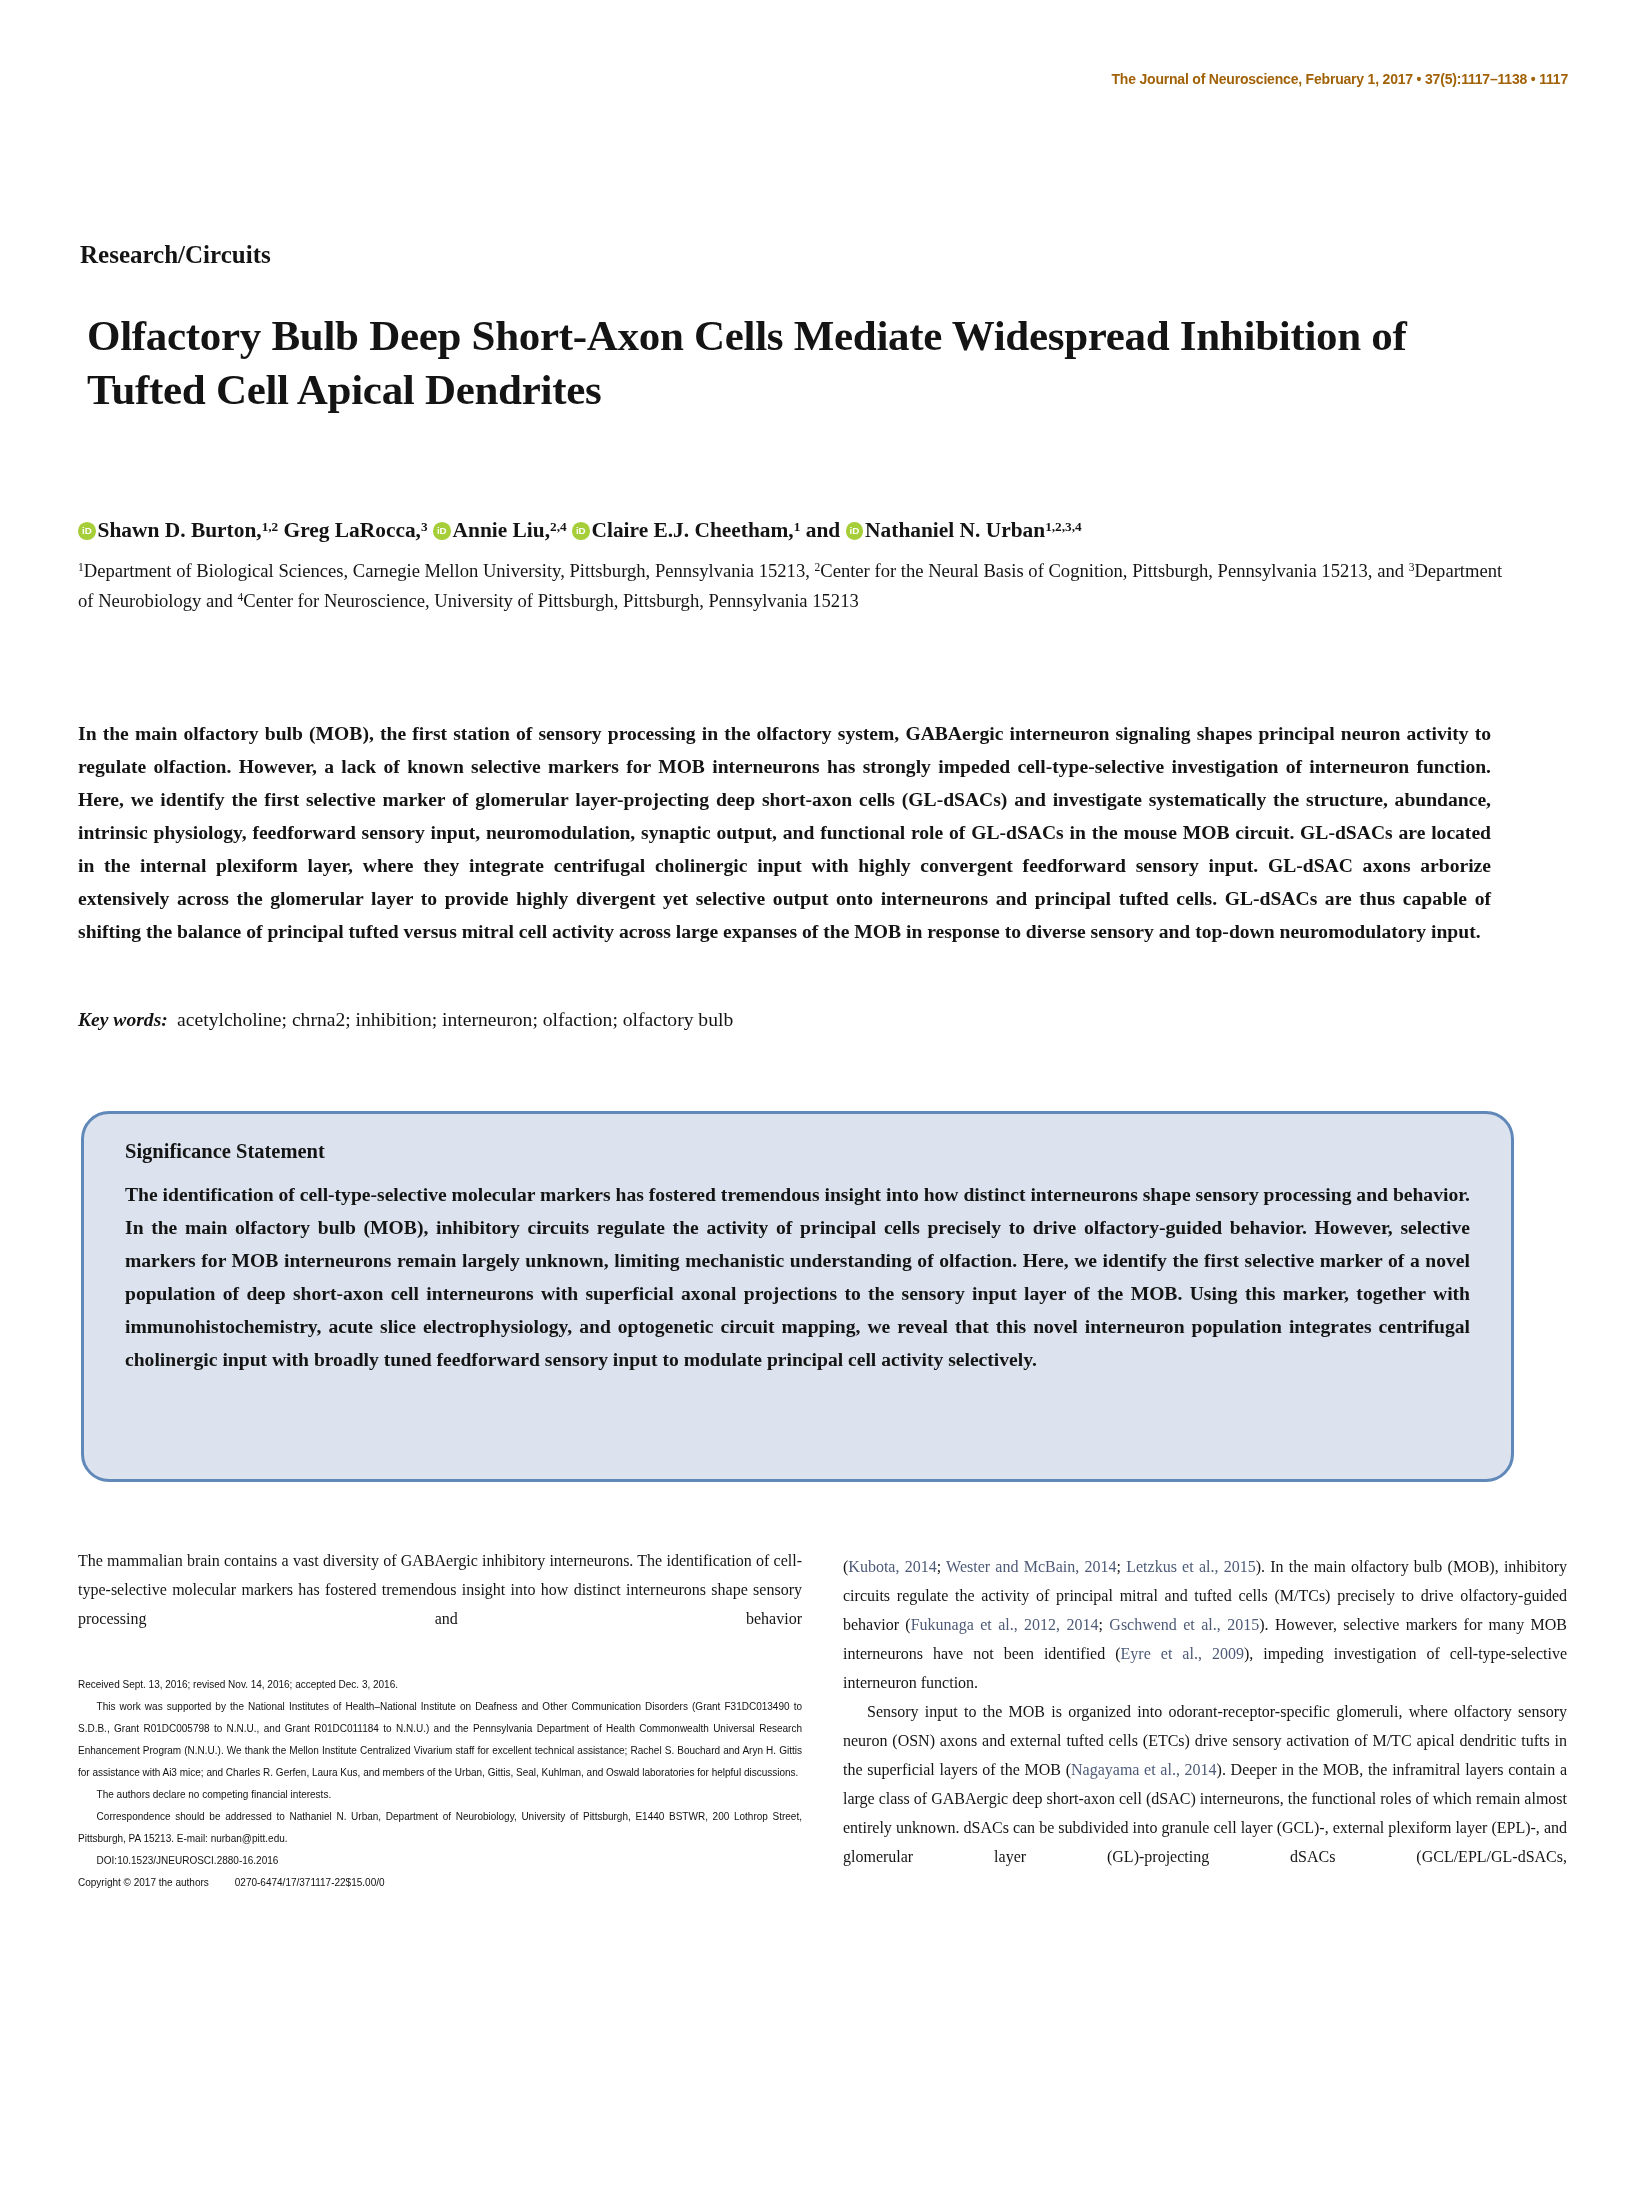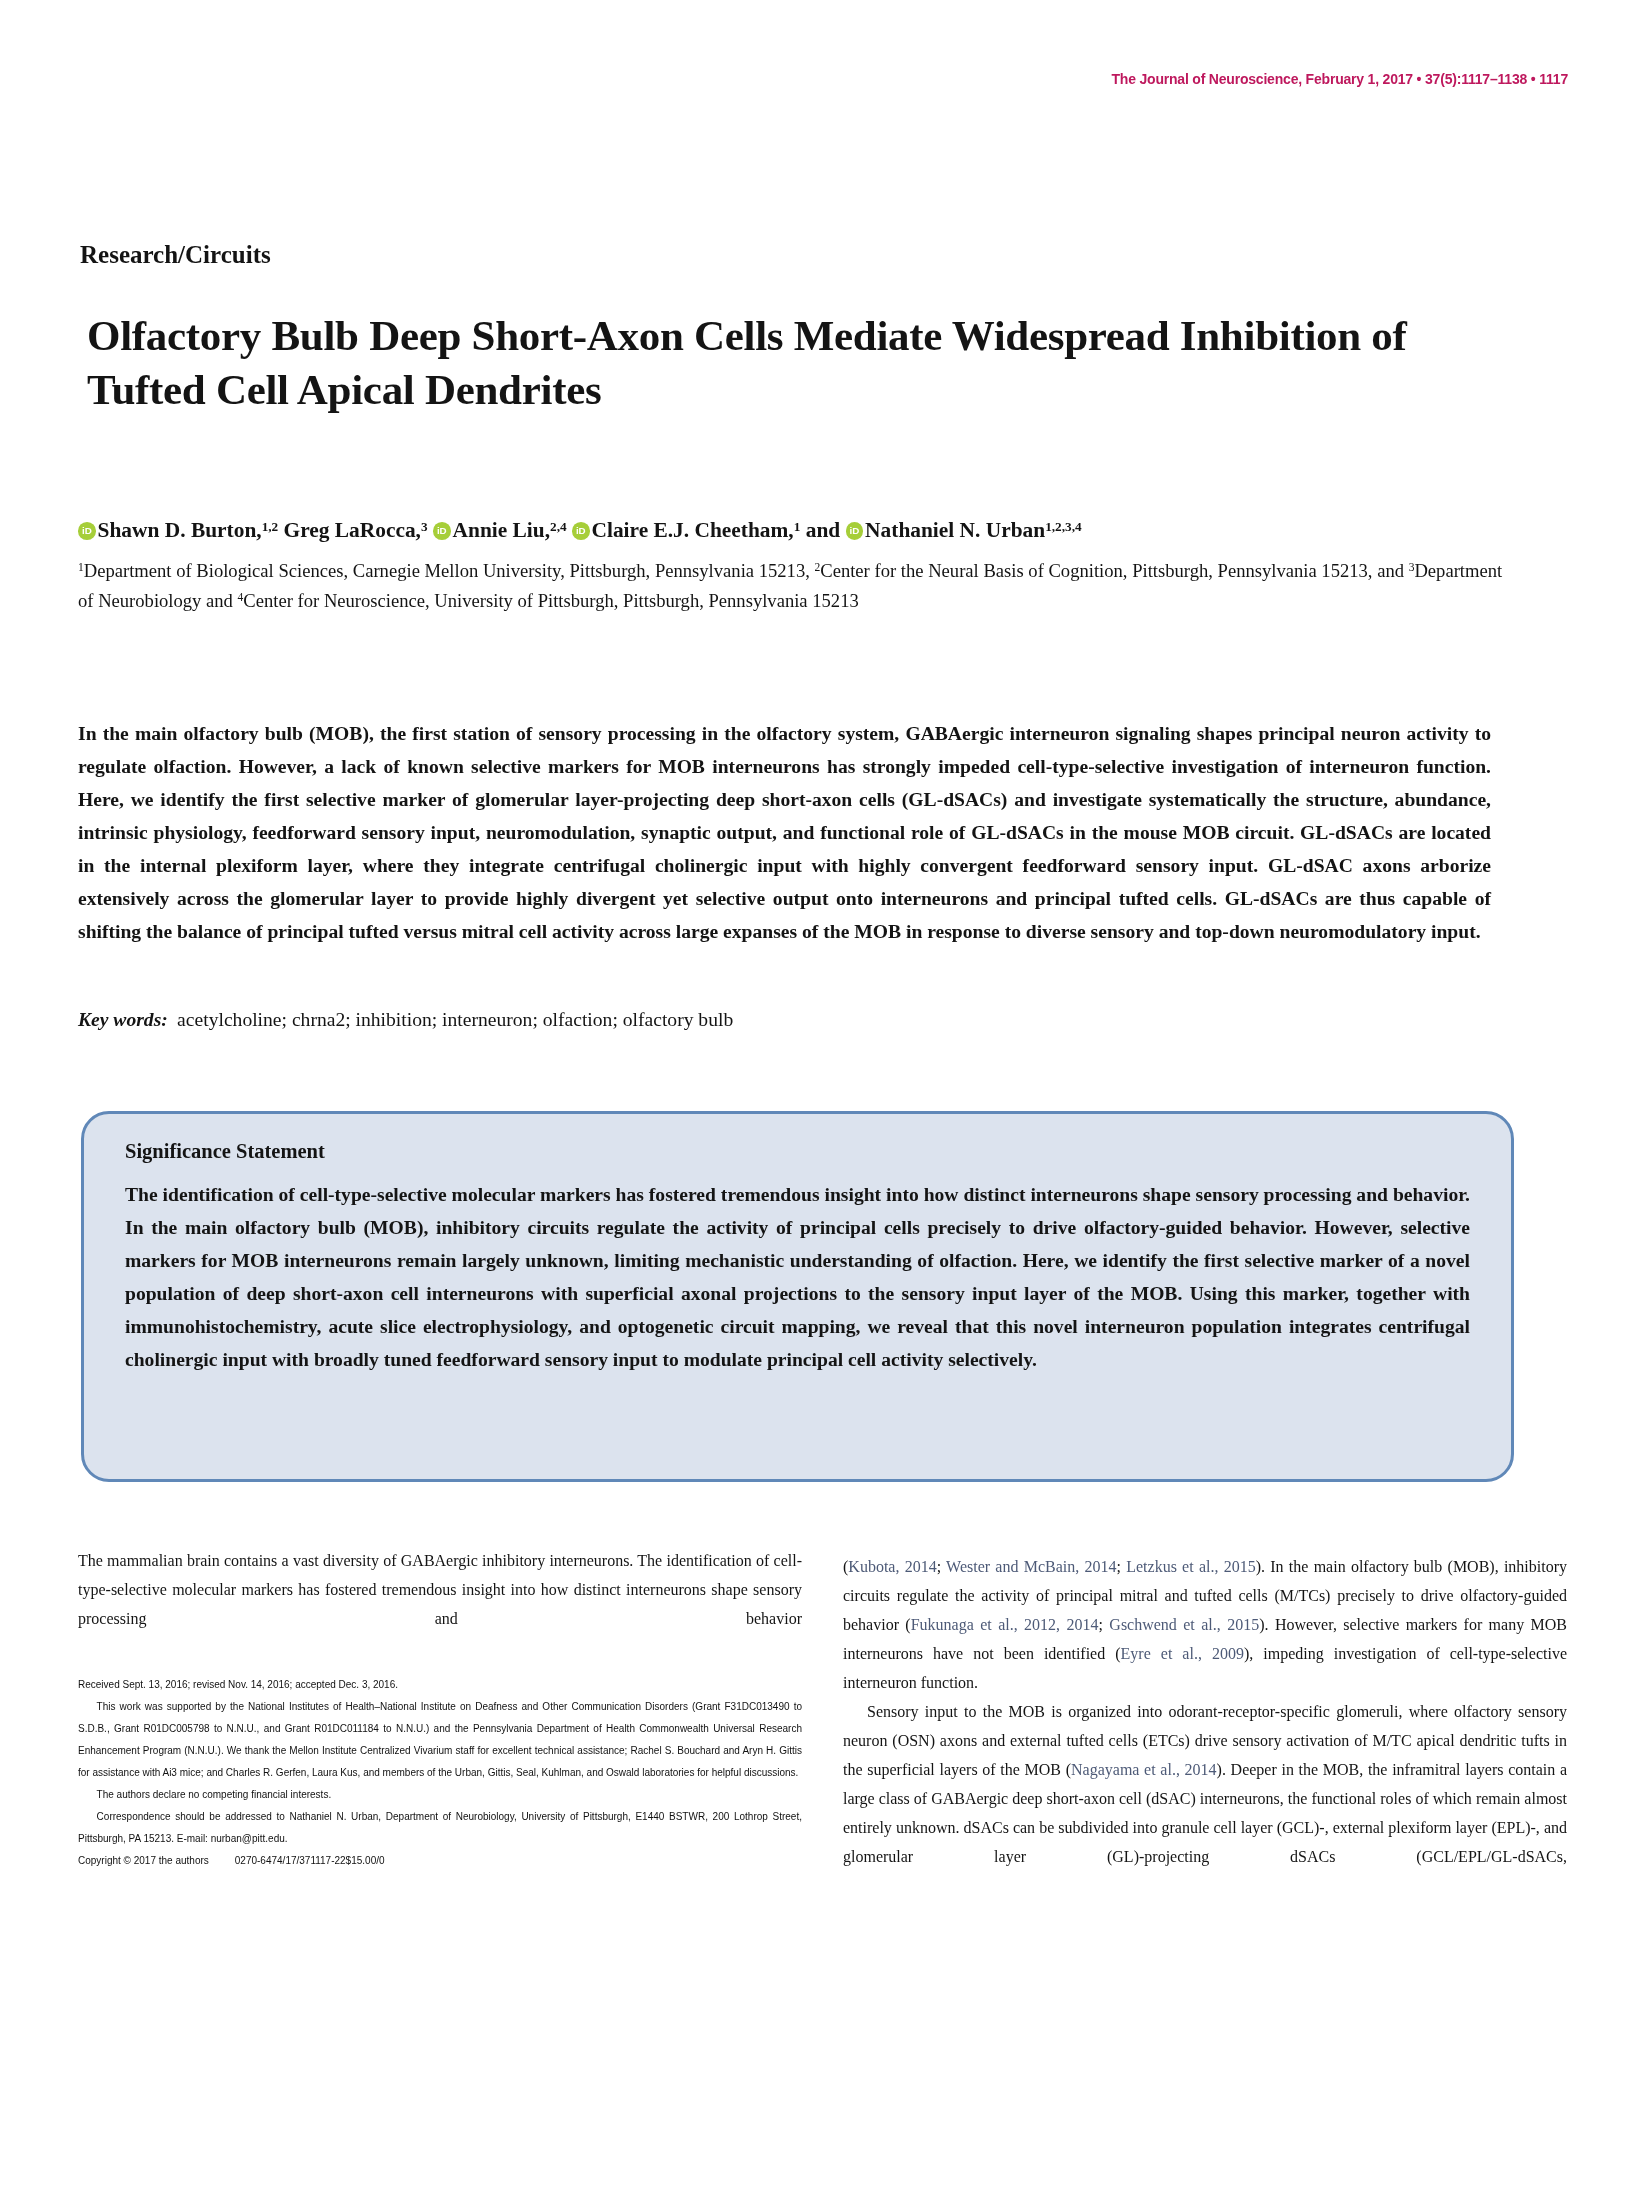--- a/index.html
+++ b/index.html
@@ -14,21 +14,21 @@
   }
 
   
   .header {
     position: absolute;
     top: 71px;
     right: 78px;
     font-family: "Liberation Sans", "DejaVu Sans", sans-serif;
     font-size: 14px;
     font-weight: bold;
-    color: #be185d;
+    color: #a16207;
     letter-spacing: -0.2px;
   }
   .header .pagenum { font-weight: 800; }
 
   
   .section-label {
     position: absolute;
     top: 241px;
     left: 80px;
     font-size: 25px;
@@ -201,20 +201,21 @@
   <div class="columns">
 
     <div class="col">
       <p class="body-par justify-last">The mammalian brain contains a vast diversity of GABAergic inhibitory interneurons. The identification of cell-type-selective molecular markers has fostered tremendous insight into how distinct interneurons shape sensory processing and behavior</p>
 
       <div class="footnotes">
         <p class="fn first">Received Sept. 13, 2016; revised Nov. 14, 2016; accepted Dec. 3, 2016.</p>
         <p class="fn">This work was supported by the National Institutes of Health–National Institute on Deafness and Other Communication Disorders (Grant F31DC013490 to S.D.B., Grant R01DC005798 to N.N.U., and Grant R01DC011184 to N.N.U.) and the Pennsylvania Department of Health Commonwealth Universal Research Enhancement Program (N.N.U.). We thank the Mellon Institute Centralized Vivarium staff for excellent technical assistance; Rachel S. Bouchard and Aryn H. Gittis for assistance with Ai3 mice; and Charles R. Gerfen, Laura Kus, and members of the Urban, Gittis, Seal, Kuhlman, and Oswald laboratories for helpful discussions.</p>
         <p class="fn">The authors declare no competing financial interests.</p>
         <p class="fn">Correspondence should be addressed to Nathaniel N. Urban, Department of Neurobiology, University of Pittsburgh, E1440 BSTWR, 200 Lothrop Street, Pittsburgh, PA 15213. E-mail: nurban@pitt.edu.</p>
+        <p class="fn">DOI:10.1523/JNEUROSCI.2880-16.2016</p>
         <p class="fn copyright">
           <span>Copyright © 2017 the authors</span><span class="issn">0270-6474/17/371117-22$15.00/0</span>
         </p>
       </div>
     </div>
 
     <div class="col col-right-offset">
       <p class="body-par"><span>(</span><span class="seg-cite">Kubota, 2014</span><span>; </span><span class="seg-cite">Wester and McBain, 2014</span><span>; </span><span class="seg-cite">Letzkus et al., 2015</span><span>). In the main olfactory bulb (MOB), inhibitory circuits regulate the activity of principal mitral and tufted cells (M/TCs) precisely to drive olfactory-guided behavior (</span><span class="seg-cite">Fukunaga et al., 2012, 2014</span><span>; </span><span class="seg-cite">Gschwend et al., 2015</span><span>). However, selective markers for many MOB interneurons have not been identified (</span><span class="seg-cite">Eyre et al., 2009</span><span>), impeding investigation of cell-type-selective interneuron function.</span></p>
       <p class="body-par indent justify-last"><span>Sensory input to the MOB is organized into odorant-receptor-specific glomeruli, where olfactory sensory neuron (OSN) axons and external tufted cells (ETCs) drive sensory activation of M/TC apical dendritic tufts in the superficial layers of the MOB (</span><span class="seg-cite">Nagayama et al., 2014</span><span>). Deeper in the MOB, the inframitral layers contain a large class of GABAergic deep short-axon cell (dSAC) interneurons, the functional roles of which remain almost entirely unknown. dSACs can be subdivided into granule cell layer (GCL)-, external plexiform layer (EPL)-, and glomerular layer (GL)-projecting dSACs (GCL/EPL/GL-dSACs,</span></p>
     </div>

